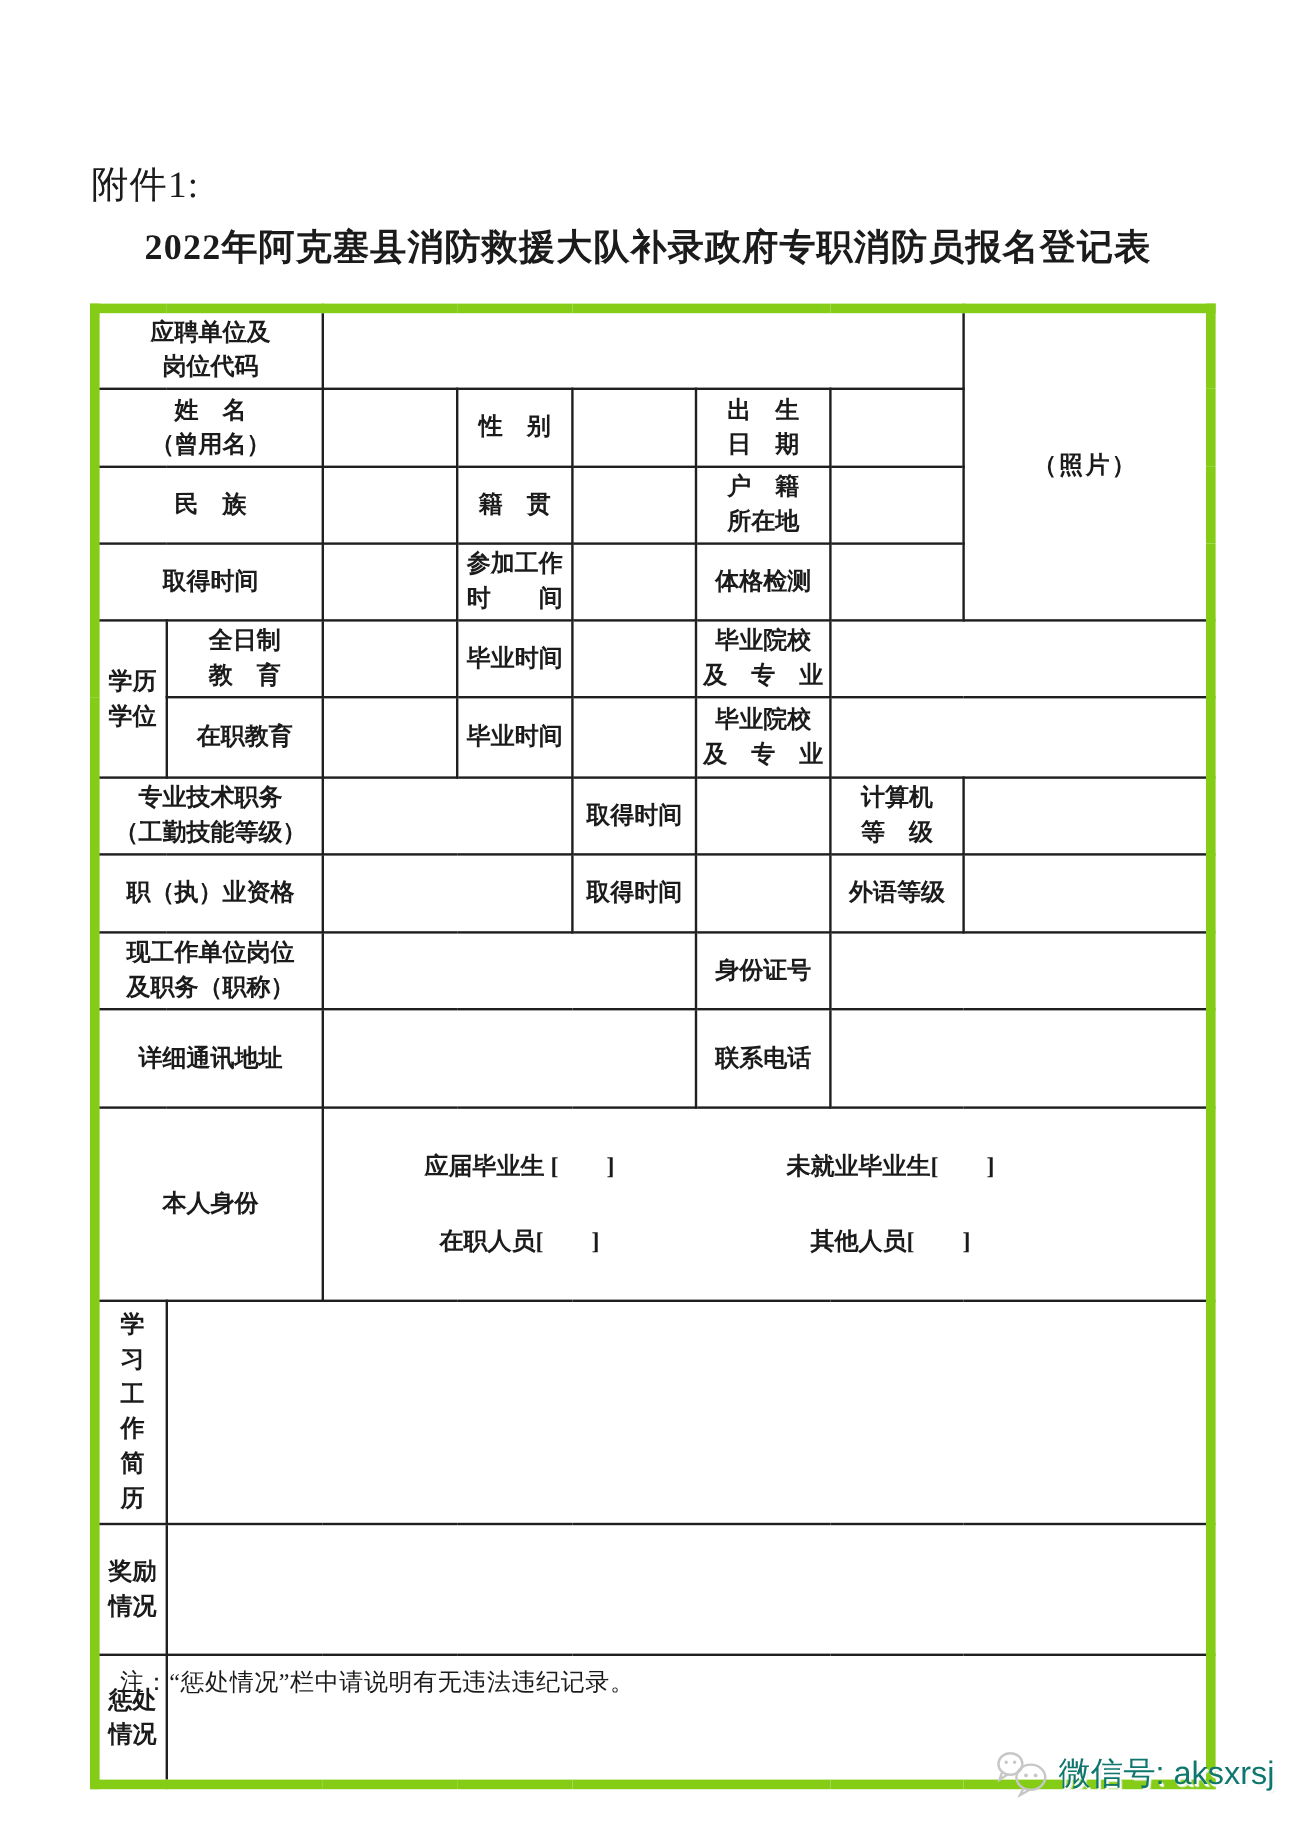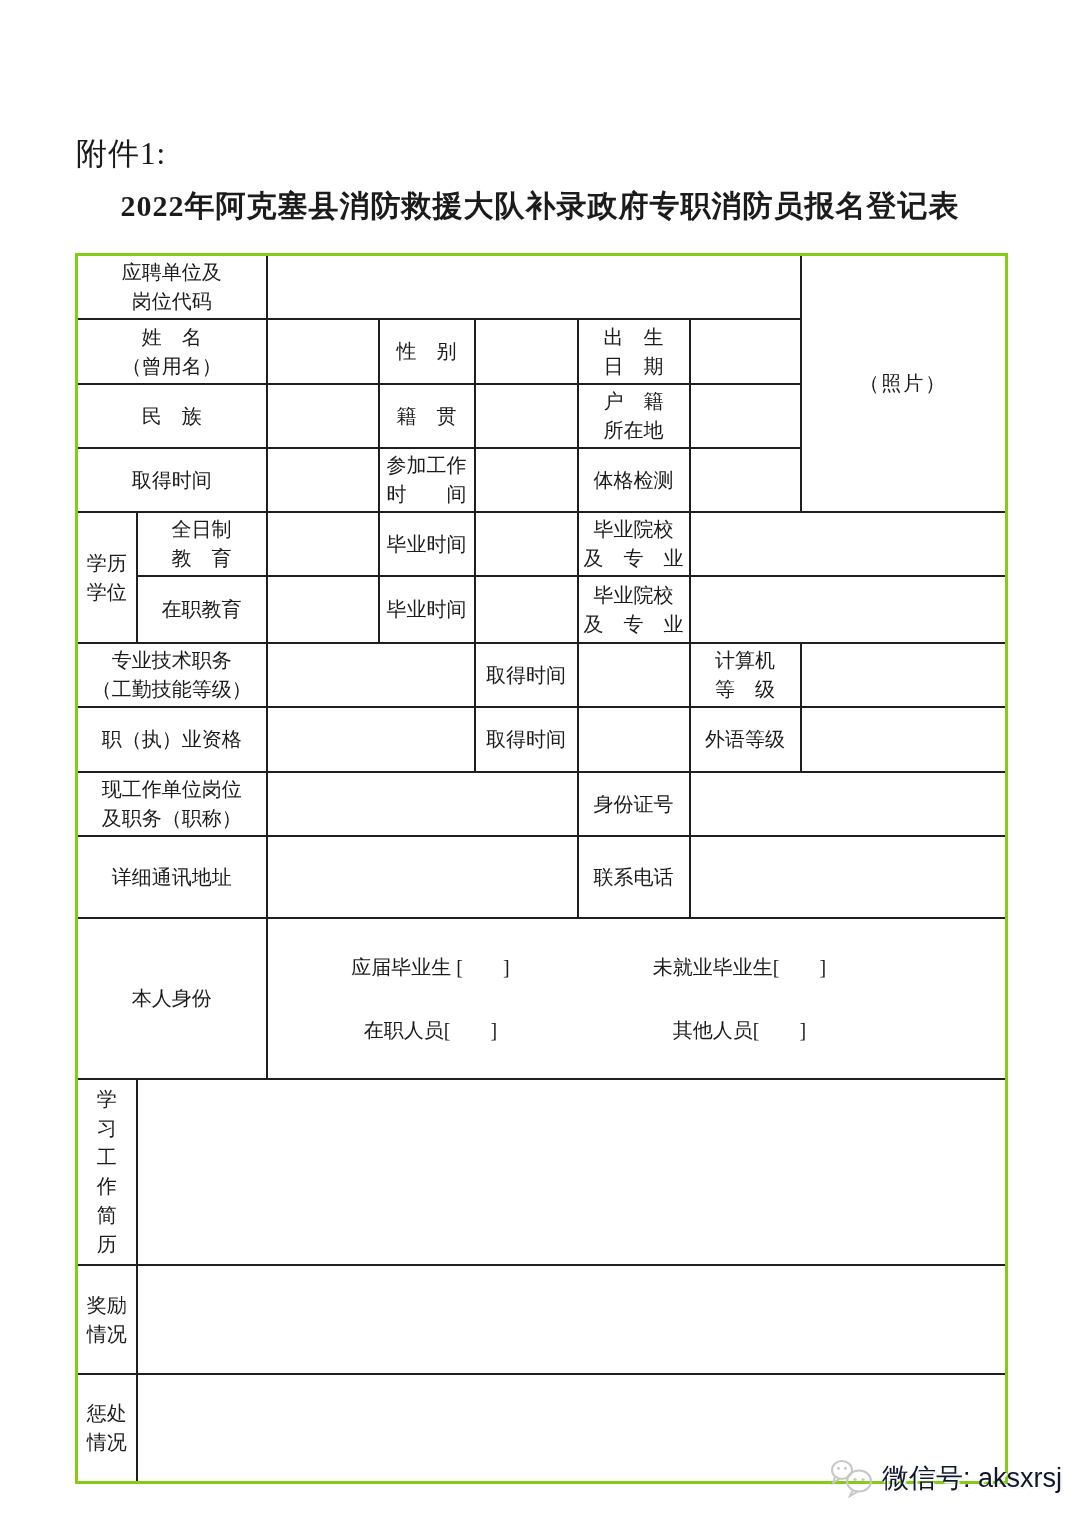--- a/index.html
+++ b/index.html
@@ -10,41 +10,42 @@
   .attachment {
     position:absolute; left:76px; top:133px; font-size:31px; letter-spacing:1px;
   }
   .doc-title {
     position:absolute; left:0; top:186px; width:100%; text-align:center;
     font-size:30px; font-weight:bold; letter-spacing:1px;
   }
   table.form-table {
     position:absolute; left:75px; top:253px; width:932px;
     border-collapse:collapse; table-layout:fixed;
-    border:3px solid #84cc16;
+    border:8px solid #84cc16;
+    font-weight:bold;
   }
   table.form-table td {
     border:2px solid #1f1f1f; padding:2px 3px;
     text-align:center; vertical-align:middle;
     font-size:20px; line-height:1.45; white-space:pre-line;
     overflow:hidden;
   }
   td.photo-cell { font-size:21px; letter-spacing:2px;margin-left:20px; }
   td.identity-cell { padding:0; white-space:normal; }
   .id-line { display:flex; justify-content:flex-start; }
   .id-opt { display:inline-block; text-align:center; white-space:pre; font-size:20px; line-height:34px; }
   .id-opt.w1 { width:320px; }
   .id-opt.w2 { width:298px; }
   .note {
     position:absolute; left:100px; top:1388px; font-size:20px; letter-spacing:0.5px;
   }
   .watermark {
     position:absolute; right:18px; top:1458px;
     display:flex; align-items:center; gap:7px;
-    color:#0f172a; font-size:27px;
+    color:#0f766e; font-size:27px;
     font-family:"Liberation Sans","DejaVu Sans",sans-serif;
     text-shadow:1px 1px 0 #ffffff, 2px 2px 1px #f2f2f2;
   }
   .watermark svg { display:block; }
 </style>
 </head>
 <body>
 
 <div class="page">
 
@@ -178,20 +179,21 @@
         <td colspan="7"></td>
       </tr>
       <tr style="height:108px">
         <td>惩处
 情况</td>
         <td colspan="7"></td>
       </tr>
     </tbody>
   </table>
 
+  <div class="note">注：“惩处情况”栏中请说明有无违法违纪记录。</div>
 
   <div class="watermark">
     <span>
       <svg width="46" height="40" viewBox="0 0 46 40">
         <g fill="none" stroke="#c7c7c7" stroke-width="2">
           <ellipse cx="13" cy="12" rx="10" ry="9"></ellipse>
           <path d="M6 19 L4 25 L11 20.5"></path>
           <ellipse cx="30" cy="23" rx="12" ry="10.5"></ellipse>
           <path d="M24 32 L21 38 L29 33.5"></path>
         </g>

